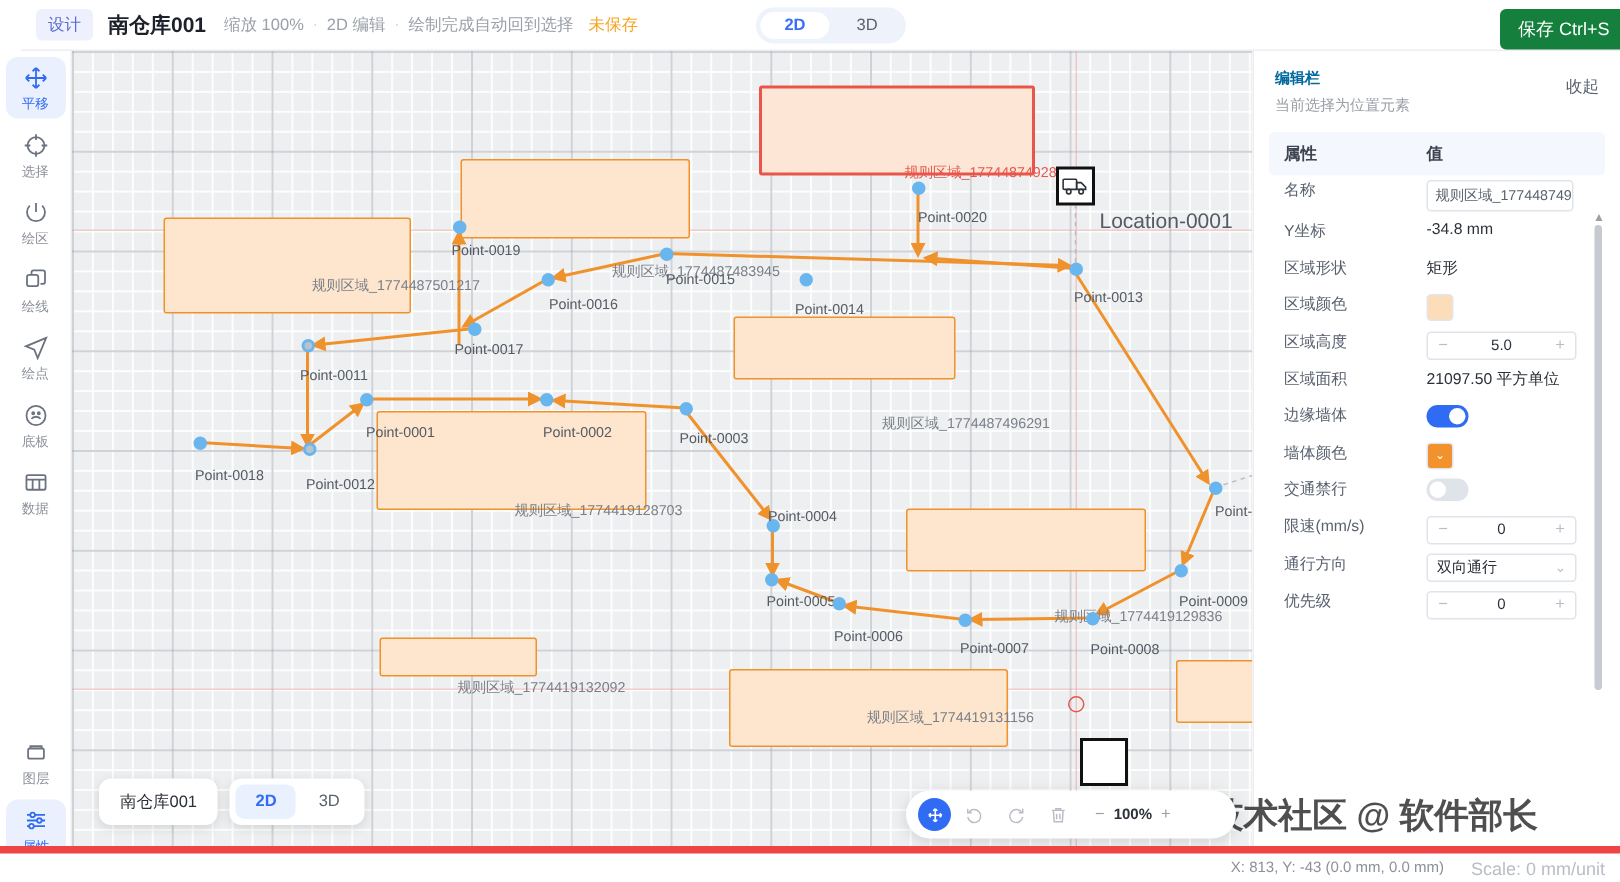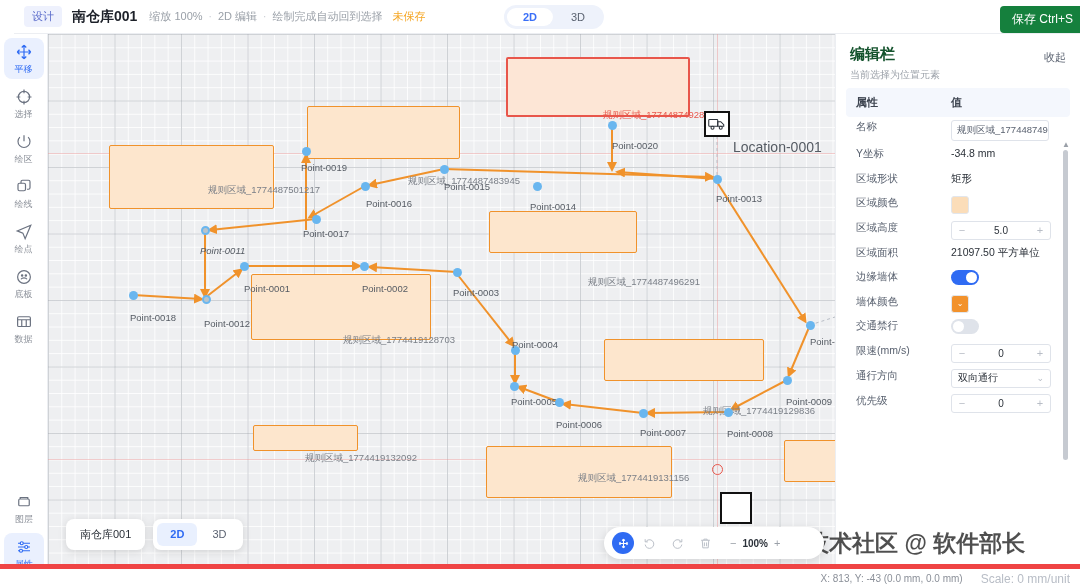--- a/index.html
+++ b/index.html
@@ -121,21 +121,21 @@
               display:flex; padding:4px; gap:2px; }
   .chip-seg .s { font-size:11px; padding:5px 13px; border-radius:6px; color:#5a6270; cursor:pointer;}
   .chip-seg .s.active { background:#e9f0fe; color:#2f6bf3; font-weight:bold; }
 
   
   .panel {
     position: absolute; top: 34px; right: 0; width: 245px; height: 530px;
     background: #fff; border-left: 1px solid #eceef2; z-index: 20;
   }
   .panel-hd { padding: 11px 14px 8px; position: relative; }
-  .panel-title { font-size: 15px; font-weight: bold; color: #14532d; }
+  .panel-title { font-size: 10px; font-weight: bold; color: #0369a1; }
   .panel-sub { font-size: 10px; color: #9aa0a8; margin-top: 4px; }
   .panel-collapse { position: absolute; right: 14px; top: 16px; font-size: 11px;
                     color: #5a6270; cursor: pointer; }
   .panel-body { position: absolute; top: 54px; left: 10px; right: 10px; bottom: 8px;
                 overflow: hidden; }
   .sec-title { font-size: 12.5px; font-weight: bold; color:#1d2129; padding: 8px 6px 8px 6px; }
   .tbl { width: 100%; }
   .tbl-hd { display:flex; background:#f4f7fd; border-radius:4px; }
   .tbl-hd div { font-size: 11px; font-weight: bold; color:#3d4450; padding: 7px 0; }
   .col-a { width: 105px; padding-left: 10px !important; }
@@ -342,21 +342,21 @@
     <div id="points-layer">
         <div class="pt" style="left: 258px; top: 117px;"></div>
         <div class="pt-lb" style="left: 253px; top: 128px;">Point-0019</div>
         <div class="pt" style="left: 396px; top: 135px;"></div>
         <div class="pt-lb" style="left: 396px; top: 147px;">Point-0015</div>
         <div class="pt" style="left: 317px; top: 152px;"></div>
         <div class="pt-lb" style="left: 318px; top: 164px;">Point-0016</div>
         <div class="pt" style="left: 268px; top: 185px;"></div>
         <div class="pt-lb" style="left: 255px; top: 194px;">Point-0017</div>
         <div class="pt ring" style="left: 157px; top: 196px;"></div>
-        <div class="pt-lb" style="left: 152px; top: 211px; font-style: italic;">Point-0011</div>
+        <div class="pt-lb" style="left: 152px; top: 211px;">Point-0011</div>
         <div class="pt" style="left: 85px; top: 261px;"></div>
         <div class="pt-lb" style="left: 82px; top: 278px;">Point-0018</div>
         <div class="pt ring" style="left: 158px; top: 265px;"></div>
         <div class="pt-lb" style="left: 156px; top: 284px;">Point-0012</div>
         <div class="pt" style="left: 196px; top: 232px;"></div>
         <div class="pt-lb" style="left: 196px; top: 249px;">Point-0001</div>
         <div class="pt" style="left: 316px; top: 232px;"></div>
         <div class="pt-lb" style="left: 314px; top: 249px;">Point-0002</div>
         <div class="pt" style="left: 409px; top: 238px;"></div>
         <div class="pt-lb" style="left: 405px; top: 253px;">Point-0003</div>

